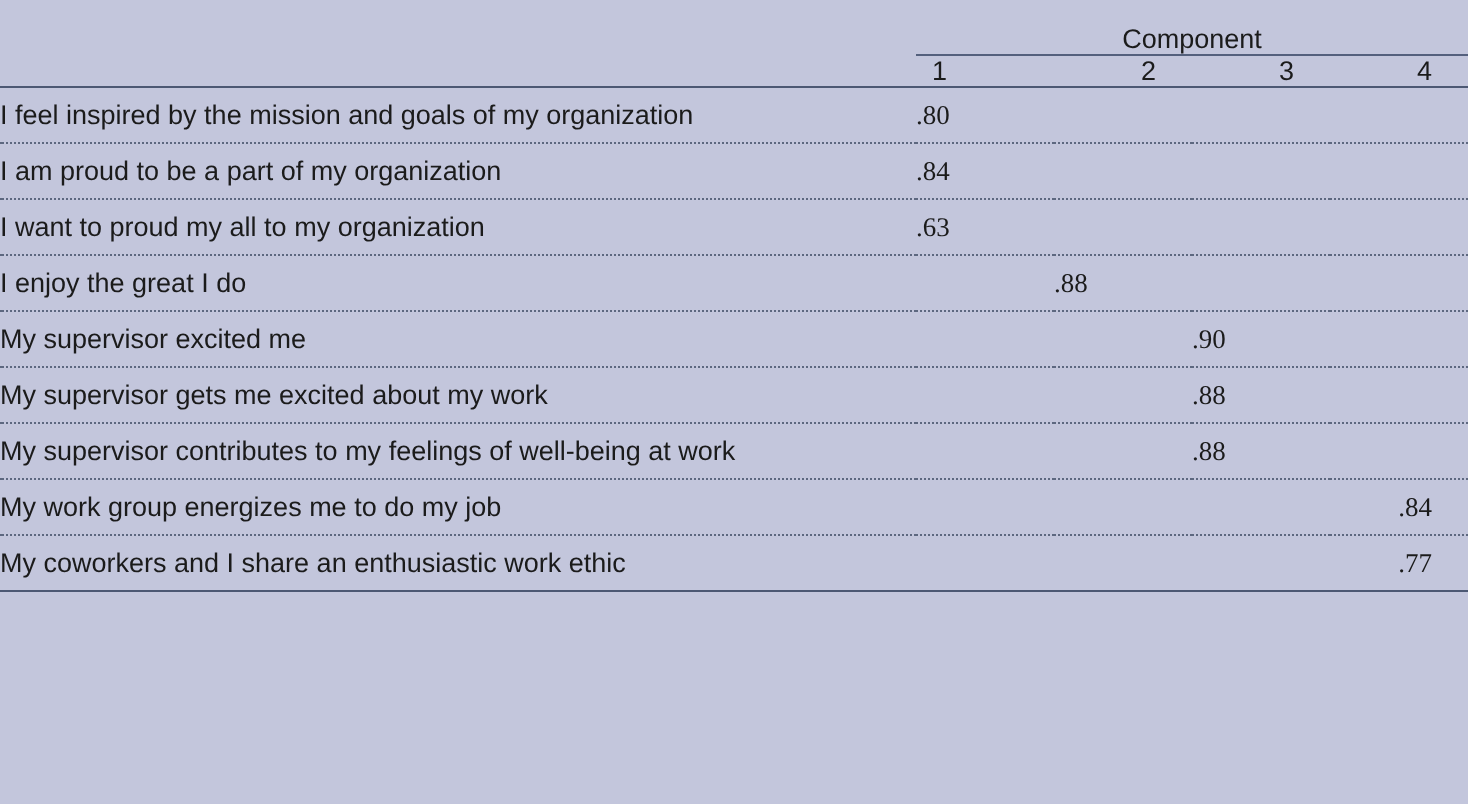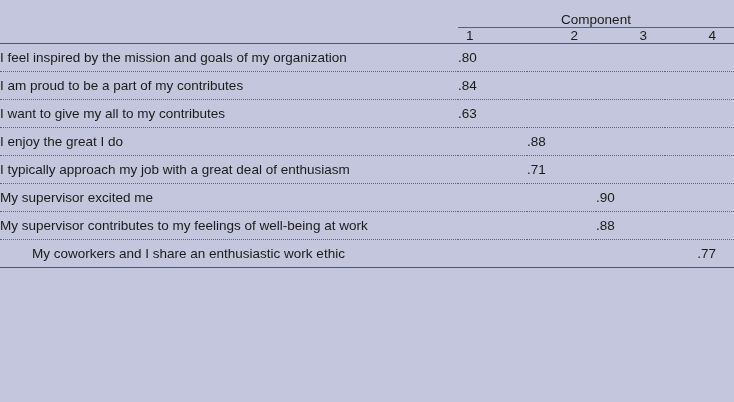--- a/index.html
+++ b/index.html
@@ -88,31 +88,31 @@
   tr.data-row td {
     border-bottom: 1px dotted #5c6party;
   }
   tr.data-row td {
     border-bottom-style: dotted;
     border-bottom-width: 1px;
     border-bottom-color: #5d6880;
   }
   tr.data-row.last td {
     border-bottom: none;
-    padding-left: 32px;
   }
   td.item-cell {
     padding-left: 10px;
     white-space: nowrap;
     overflow: hidden;
     text-overflow: ellipsis;
   }
   td.load-cell {
     text-align: left;
     padding-left: 8px;
+    font-family: Liberation Serif, serif;
   }
   td.load-cell.right {
     text-align: right;
     padding-right: 18px;
   }
 </style>
 </head>
 <body>
 
 <div class="table-wrap">
@@ -149,60 +149,67 @@
       </tr>
 
       <tr class="data-row">
         <td class="item-cell">I feel inspired by the mission and goals of my organization</td>
         <td class="load-cell">.80</td>
         <td class="load-cell right"></td>
         <td class="load-cell right"></td>
         <td class="load-cell right"></td>
       </tr>
       <tr class="data-row">
-        <td class="item-cell">I am proud to be a part of my contributes</td>
+        <td class="item-cell">I am proud to be a part of my organization</td>
         <td class="load-cell">.84</td>
         <td class="load-cell right"></td>
         <td class="load-cell right"></td>
         <td class="load-cell right"></td>
       </tr>
       <tr class="data-row">
-        <td class="item-cell">I want to give my all to my contributes</td>
+        <td class="item-cell">I want to proud my all to my organization</td>
         <td class="load-cell">.63</td>
         <td class="load-cell right"></td>
         <td class="load-cell right"></td>
         <td class="load-cell right"></td>
       </tr>
       <tr class="data-row">
         <td class="item-cell">I enjoy the great I do</td>
         <td class="load-cell"></td>
         <td class="load-cell">.88</td>
         <td class="load-cell right"></td>
         <td class="load-cell right"></td>
       </tr>
       <tr class="data-row">
-        <td class="item-cell">I typically approach my job with a great deal of enthusiasm</td>
-        <td class="load-cell"></td>
-        <td class="load-cell">.71</td>
-        <td class="load-cell right"></td>
-        <td class="load-cell right"></td>
-      </tr>
-      <tr class="data-row">
         <td class="item-cell">My supervisor excited me</td>
         <td class="load-cell"></td>
         <td class="load-cell right"></td>
         <td class="load-cell">.90</td>
         <td class="load-cell right"></td>
       </tr>
       <tr class="data-row">
+        <td class="item-cell">My supervisor gets me excited about my work</td>
+        <td class="load-cell"></td>
+        <td class="load-cell right"></td>
+        <td class="load-cell">.88</td>
+        <td class="load-cell right"></td>
+      </tr>
+      <tr class="data-row">
         <td class="item-cell">My supervisor contributes to my feelings of well-being at work</td>
         <td class="load-cell"></td>
         <td class="load-cell right"></td>
         <td class="load-cell">.88</td>
         <td class="load-cell right"></td>
+      </tr>
+      <tr class="data-row">
+        <td class="item-cell">My work group energizes me to do my job</td>
+        <td class="load-cell"></td>
+        <td class="load-cell right"></td>
+        <td class="load-cell right"></td>
+        <td class="load-cell right">.84</td>
       </tr>
       <tr class="data-row last">
         <td class="item-cell">My coworkers and I share an enthusiastic work ethic</td>
         <td class="load-cell"></td>
         <td class="load-cell right"></td>
         <td class="load-cell right"></td>
         <td class="load-cell right">.77</td>
       </tr>
 
       <tr class="bottom-rule">

